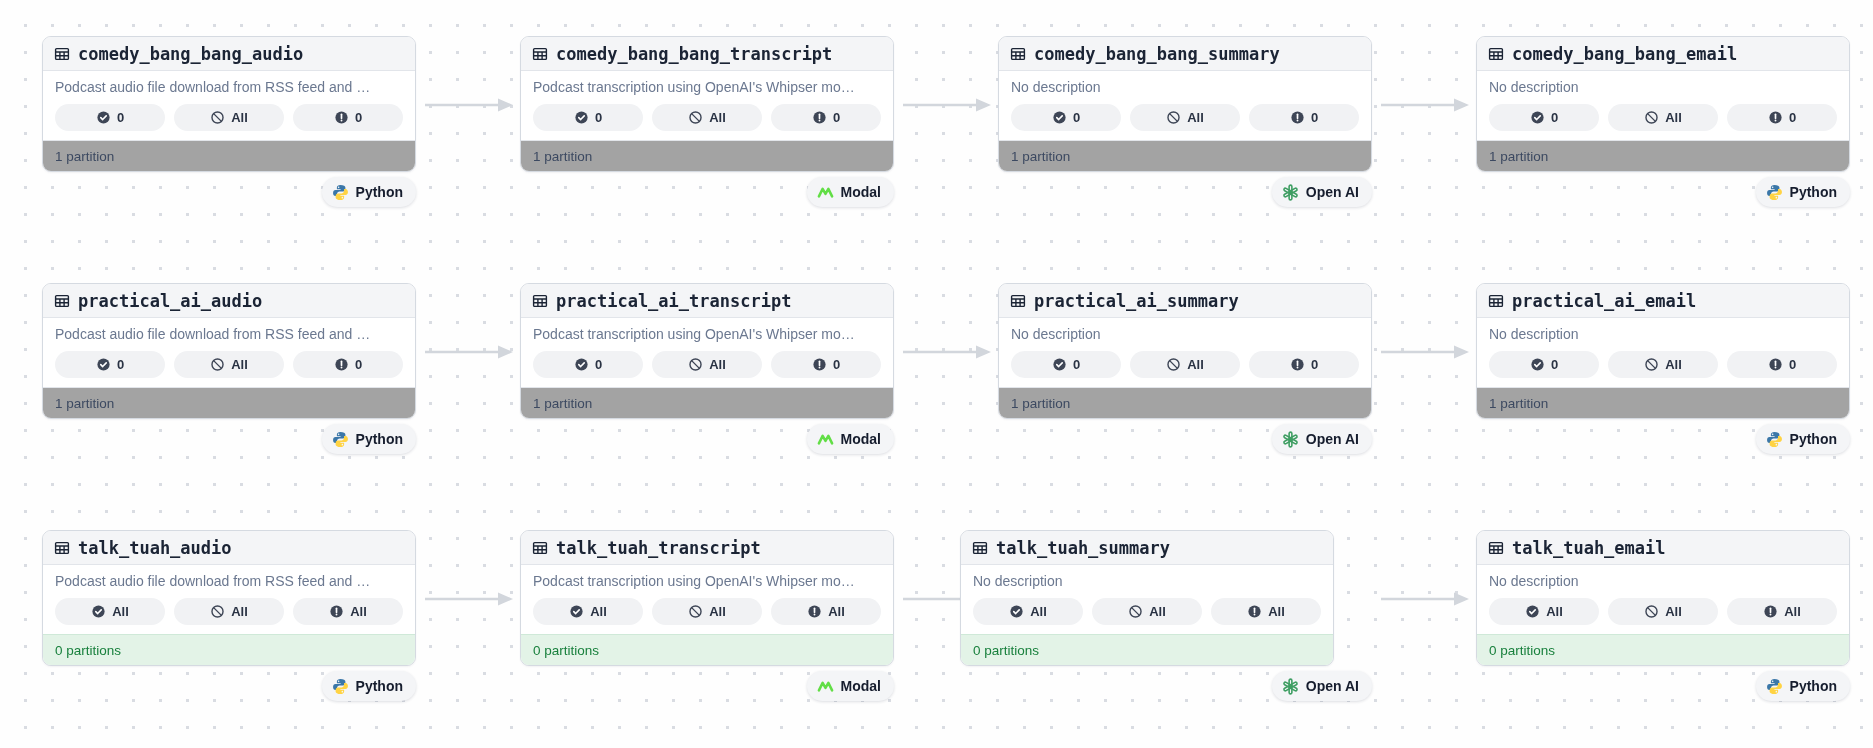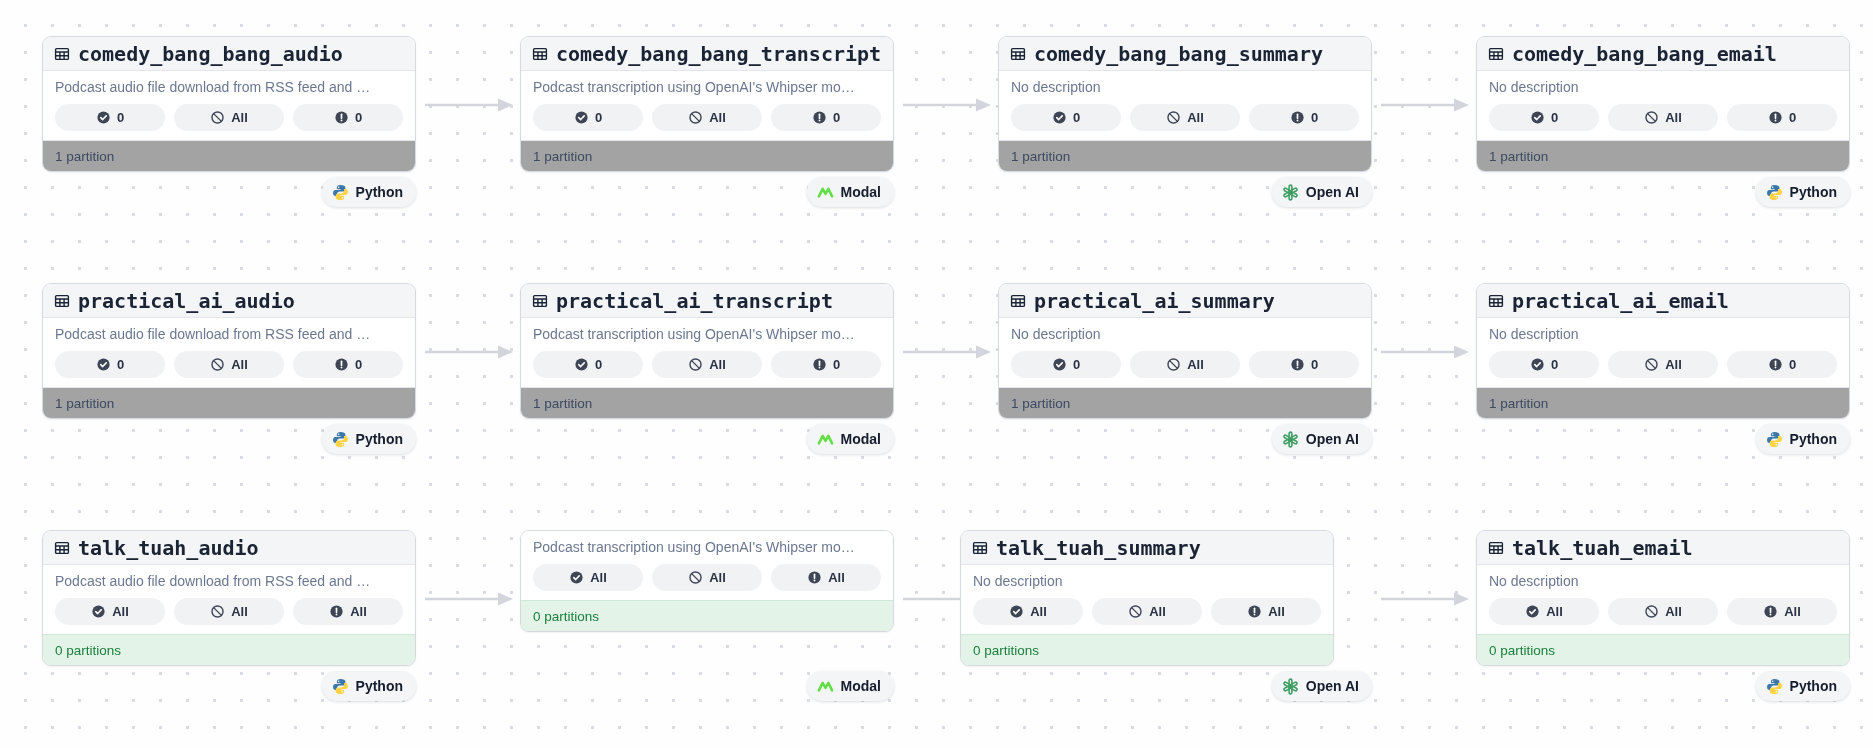--- a/index.html
+++ b/index.html
@@ -16,21 +16,21 @@
     border:1px solid #D5DAE1;border-radius:9px;
     box-shadow:0 1px 2px rgba(27,36,67,.06);
     box-sizing:border-box;overflow:hidden;
   }
   .card-header{
     height:33px;background:#F4F5F7;border-bottom:1px solid #E2E5EA;
     display:flex;align-items:center;gap:8px;padding:0 11px;
   }
   .asset-icon{display:flex;align-items:center;}
   .asset-name{
-    font-family:"DejaVu Sans Mono",monospace;font-size:20px;font-weight:700;
+    font-family:"DejaVu Sans Mono",monospace;font-size:17px;font-weight:700;
     color:#1B2435;white-space:nowrap;overflow:hidden;text-overflow:ellipsis;
   }
   .card-body{padding:7px 12px 9px 12px;background:#FFFFFF;}
   .asset-desc{
     font-size:14px;color:#6B7890;line-height:19px;margin-bottom:7px;
     white-space:nowrap;overflow:hidden;text-overflow:ellipsis;
   }
   .pill-row{display:flex;gap:9px;}
   .pill{
     flex:1;height:27px;background:#F1F2F4;border-radius:14px;
@@ -643,20 +643,32 @@
   </svg>
         </span>
       <span class="badge-label">Python</span>
     </div>
   </div>
     <svg class="arrow" viewBox="0 0 90 18" style="left: 424px; top: 590px;">
     <line x1="1" y1="9" x2="75" y2="9" stroke="#D2D6DC" stroke-width="2.6"></line>
     <polygon points="74,2.5 89,9 74,15.5" fill="#D2D6DC"></polygon>
   </svg>
     <div class="card" style="left: 520px; top: 530px;">
+    <div class="card-header">
+      <span class="asset-icon">
+        <svg width="16" height="16" viewBox="0 0 16 16" fill="none" stroke="#1B2435" stroke-width="1.4">
+          <rect x="1.6" y="2.6" width="12.8" height="10.8" rx="1"></rect>
+          <line x1="1.6" y1="6" x2="14.4" y2="6"></line>
+          <line x1="1.6" y1="9.7" x2="14.4" y2="9.7"></line>
+          <line x1="5.9" y1="6" x2="5.9" y2="13.4"></line>
+          <line x1="10.1" y1="6" x2="10.1" y2="13.4"></line>
+        </svg>
+      </span>
+      <span class="asset-name">talk_tuah_transcript</span>
+    </div>
     <div class="card-body">
       <div class="asset-desc">Podcast transcription using OpenAI's Whipser mo…</div>
       <div class="pill-row">
         <div class="pill">
           <span class="pill-icon">
             <svg width="15" height="15" viewBox="0 0 16 16">
               <circle cx="8" cy="8" r="6.5" fill="#3E4656"></circle>
               <path d="M5.1 8.2 L7.1 10.2 L10.9 6.3" stroke="#FFFFFF" stroke-width="1.7" fill="none" stroke-linecap="round" stroke-linejoin="round"></path>
             </svg>
           </span>

